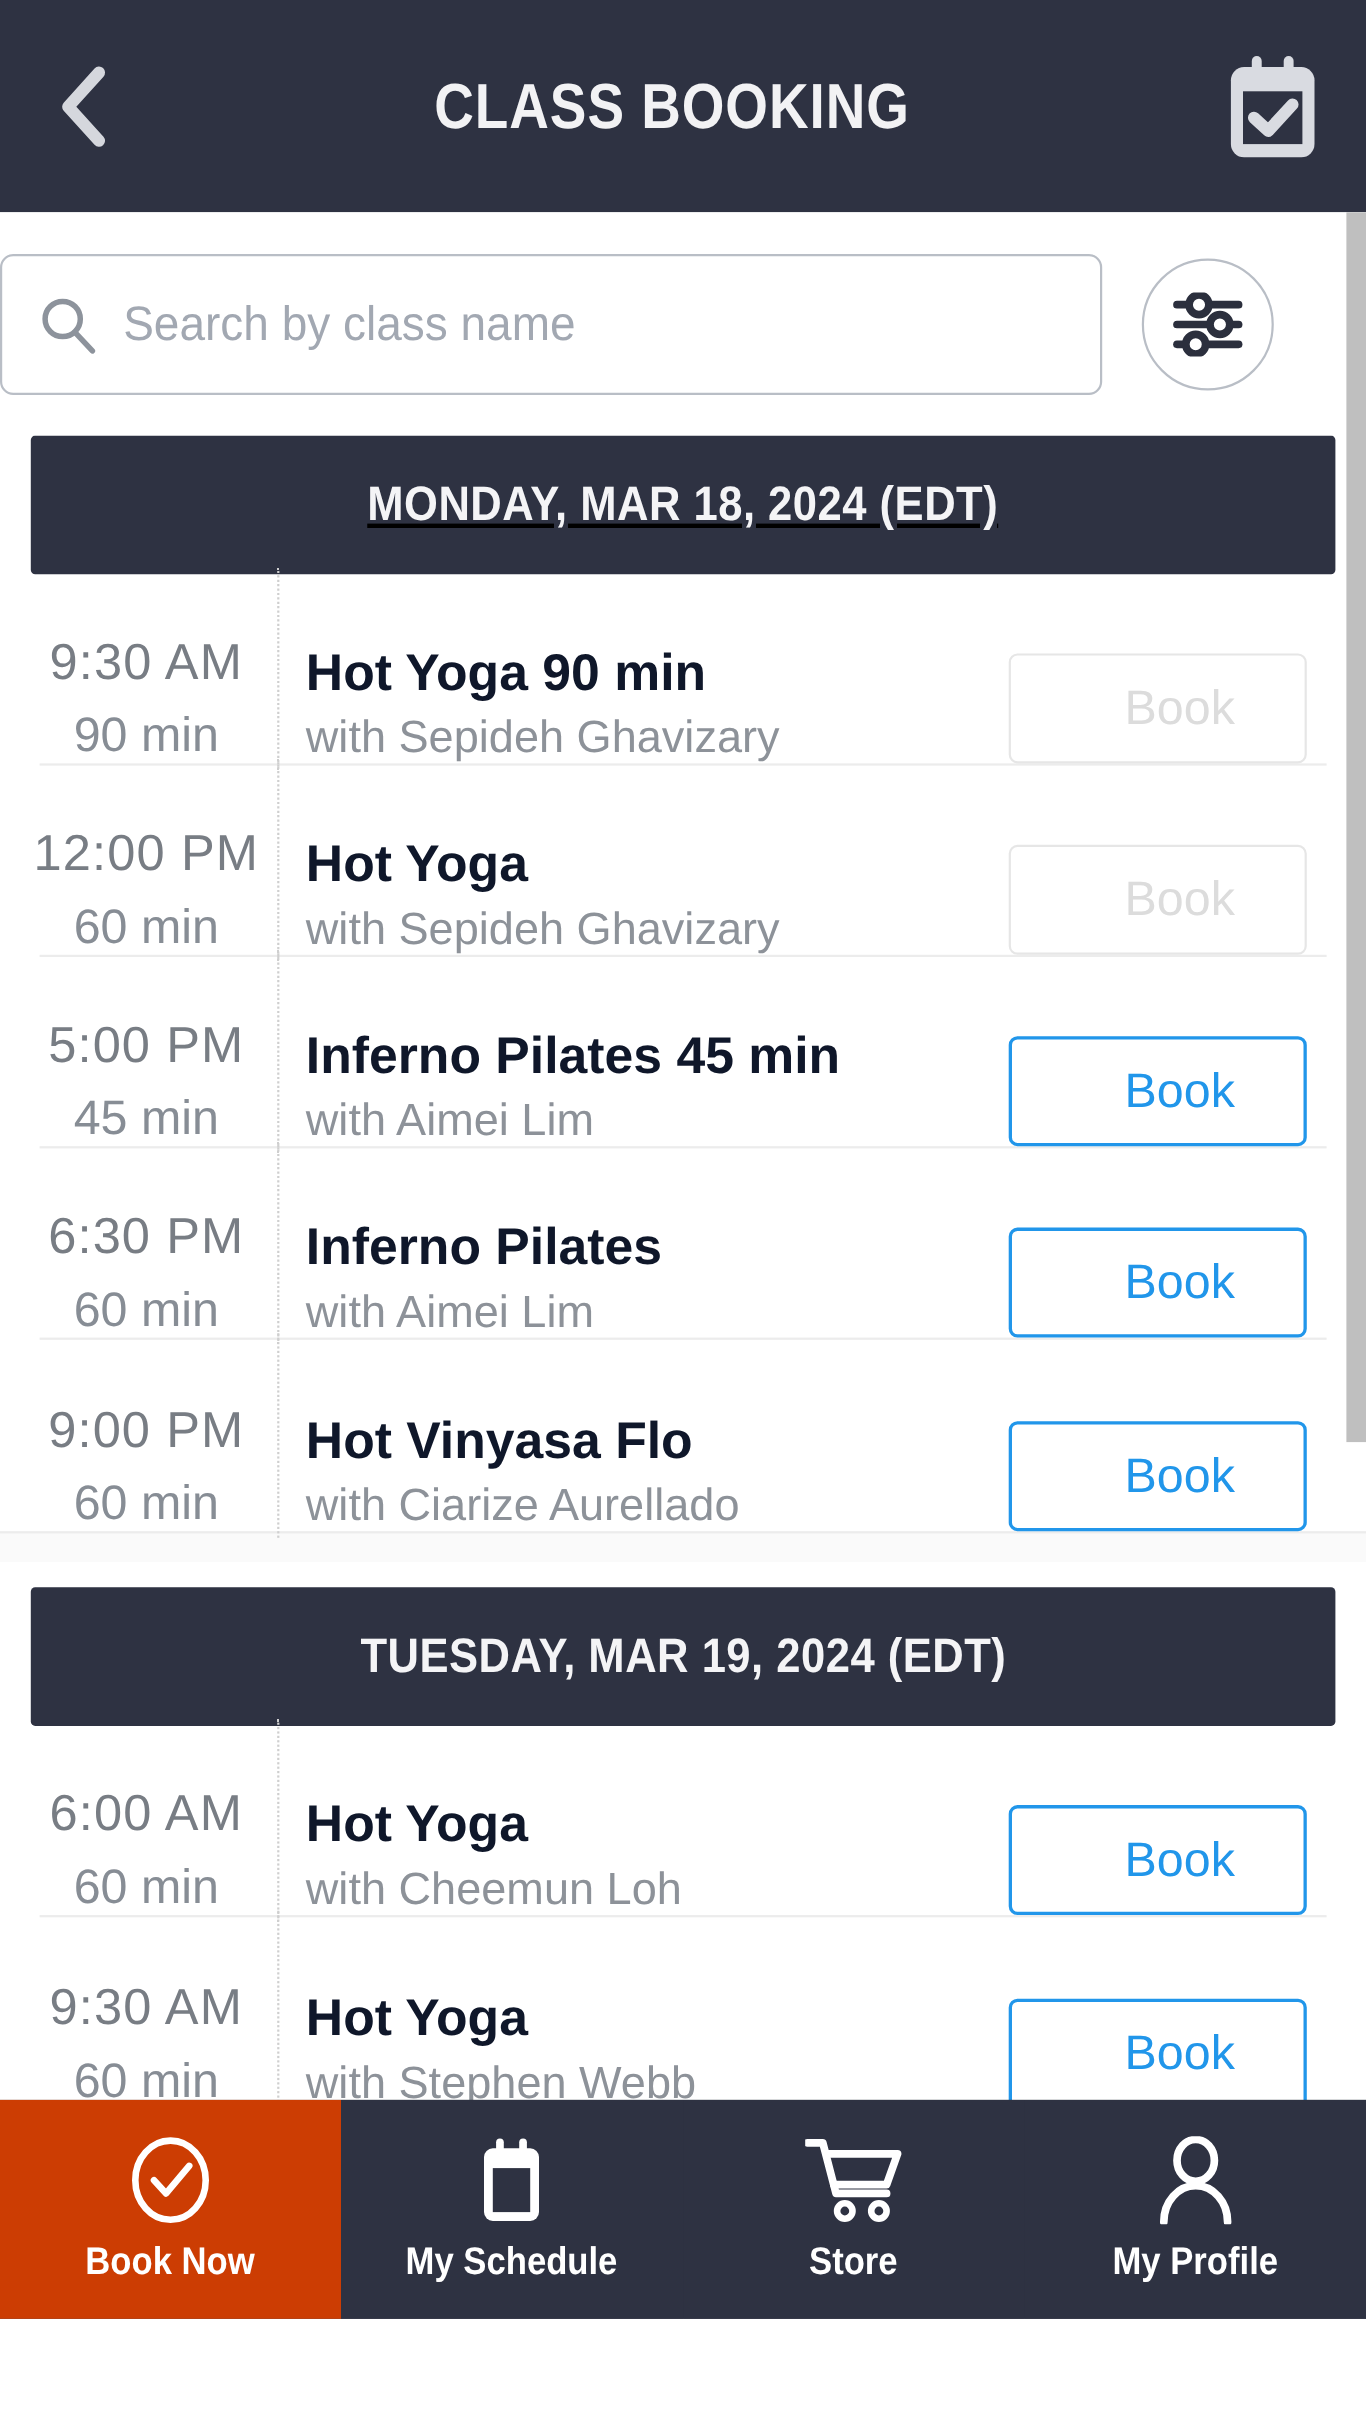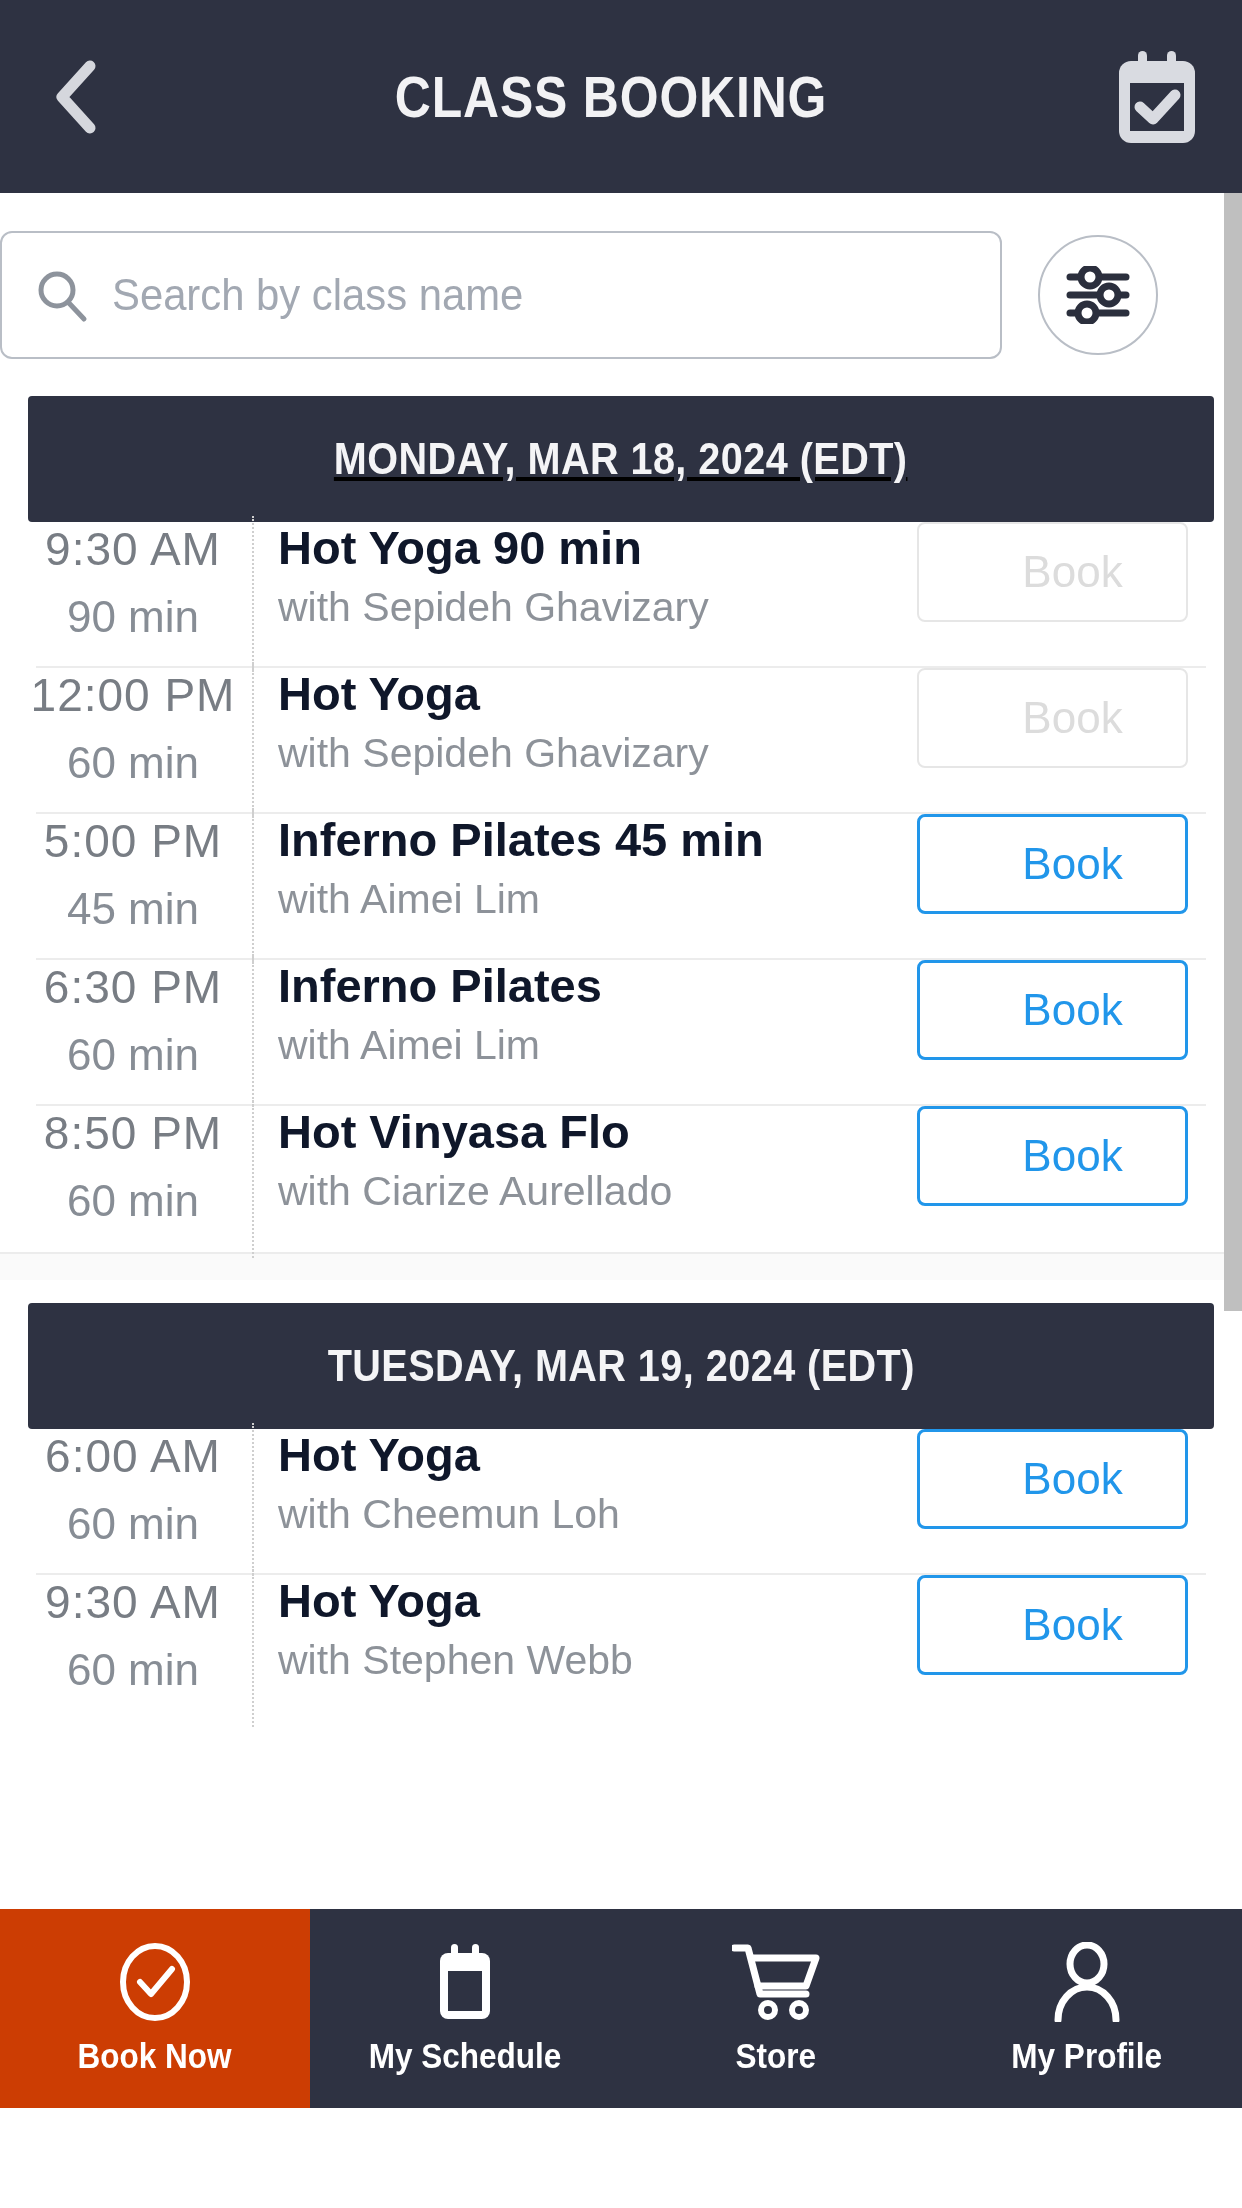--- a/index.html
+++ b/index.html
@@ -130,22 +130,22 @@
     letter-spacing: 0.5px;
     transform: scaleX(0.9);
     white-space: nowrap;
   }
   .day-header.first { margin-top: 0; text-decoration: underline; }
 
   .class-list { position: relative; }
   .class-row {
     position: relative;
     display: flex;
-    align-items: flex-start;
-    height: 146px;
+    align-items: flex-end;
+    height: 174px;
     border-bottom: 2px solid #ececec;
     margin: 0 36px 0 36px;
   }
   .class-row:last-child { border-bottom: none; }
   .time-col {
     width: 216px;
     flex: none;
     display: flex;
     flex-direction: column;
     align-items: center;
@@ -370,21 +370,21 @@
         <div class="vdivider"></div>
         <div class="info-col">
           <div class="class-name">Inferno Pilates</div>
           <div class="instructor">with Aimei Lim</div>
         </div>
         <div class="book-btn enabled">Book</div>
       </div>
 
       <div class="class-row">
         <div class="time-col">
-          <span class="time-main">8:50  PM</span>
+          <span class="time-main">9:00  PM</span>
           <span class="time-dur">60 min</span>
         </div>
         <div class="vdivider"></div>
         <div class="info-col">
           <div class="class-name">Hot Vinyasa Flo</div>
           <div class="instructor">with Ciarize Aurellado</div>
         </div>
         <div class="book-btn enabled">Book</div>
       </div>
 

